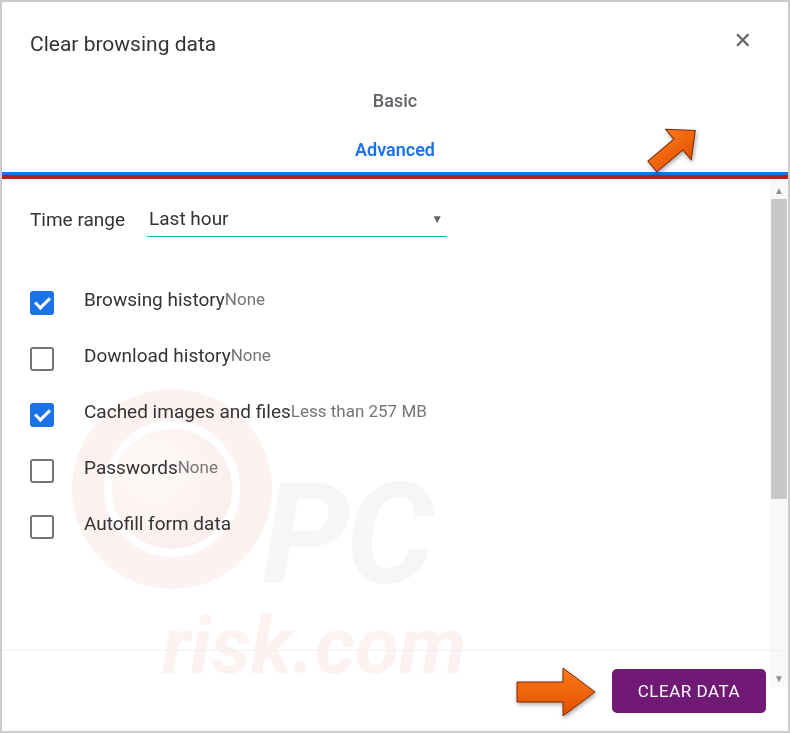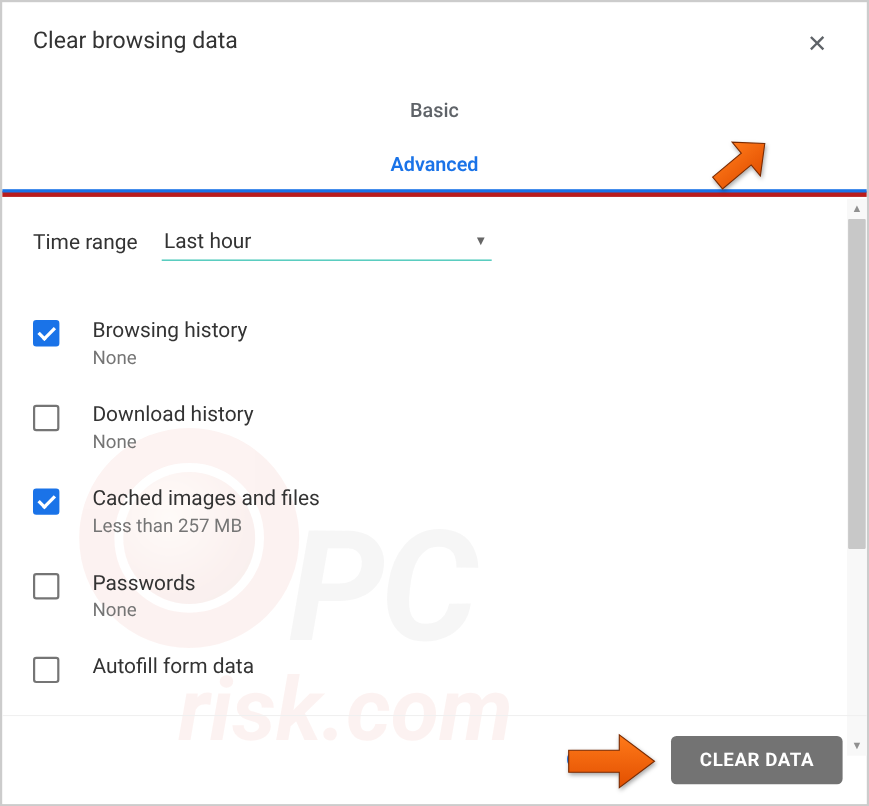--- a/index.html
+++ b/index.html
@@ -15,21 +15,21 @@
       background: #fff;
       border: 2px solid #ccc;
       position: relative;
       overflow: hidden;
     }
 
     .header {
       padding: 24px 28px 20px 28px;
       display: flex;
       justify-content: space-between;
-      align-items: flex-start;
+      align-items: flex-end;
     }
 
     .title {
       font-size: 21px;
       color: #333;
       font-weight: 400;
     }
 
     .close-btn {
       font-size: 22px;
@@ -145,21 +145,21 @@
       top: 1px;
       width: 6px;
       height: 12px;
       border: solid white;
       border-width: 0 3px 3px 0;
       transform: rotate(45deg);
     }
 
     .option-texts {
       display: flex;
-      flex-direction: column;
+      flex-direction: row;
     }
 
     .option-label {
       font-size: 19px;
       color: #333;
       line-height: 1.4;
     }
 
     .option-sub {
       font-size: 17px;
@@ -226,25 +226,25 @@
       border: none;
       color: #1a73e8;
       font-size: 17px;
       font-weight: 600;
       padding: 12px 22px;
       cursor: pointer;
       letter-spacing: 0.5px;
     }
 
     .btn-clear {
-      background: #737373;
+      background: #701a75;
       border: none;
       color: #fff;
       font-size: 17px;
-      font-weight: 700;
+      font-weight: 400;
       padding: 12px 26px;
       border-radius: 5px;
       cursor: pointer;
       letter-spacing: 0.5px;
     }
 
     
     .arrow {
       position: absolute;
       pointer-events: none;

